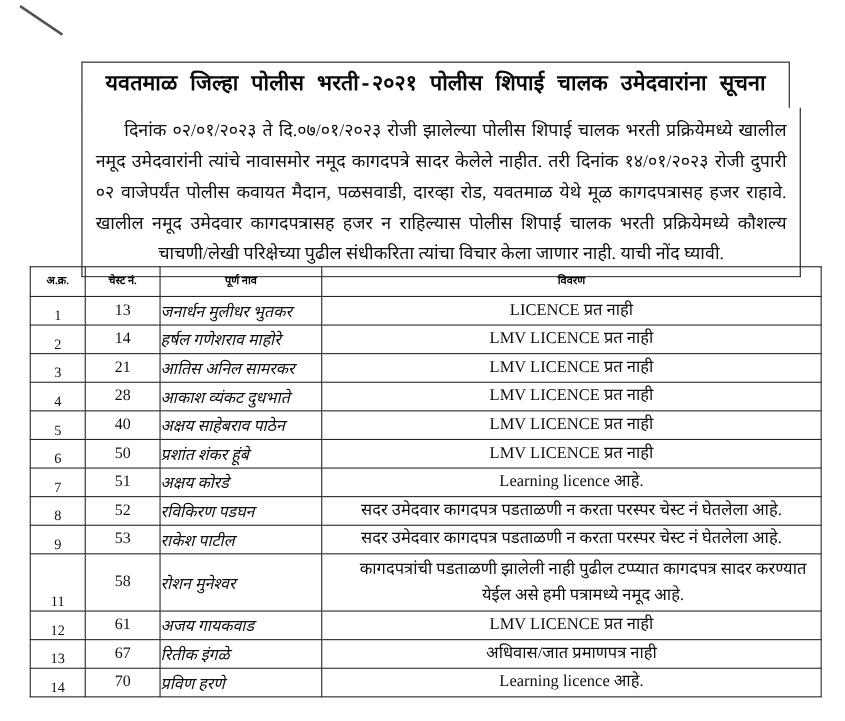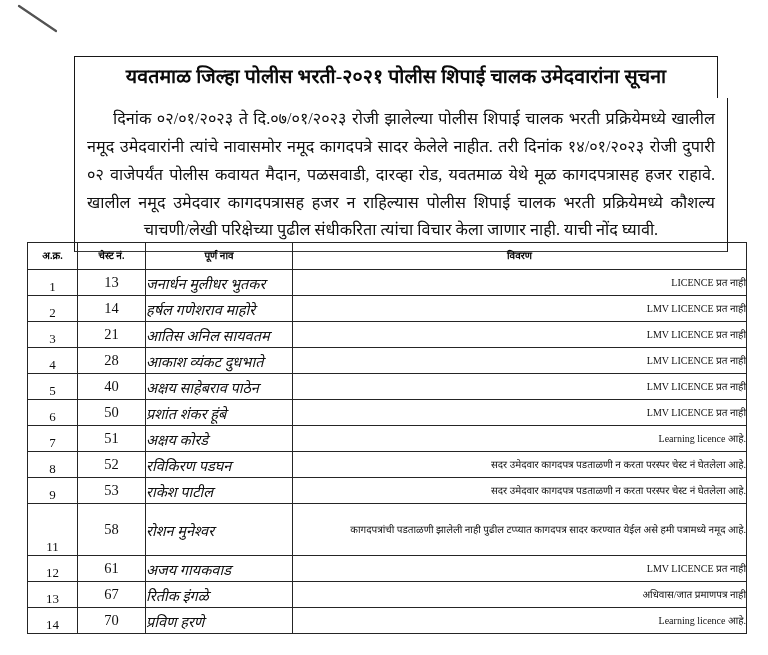--- a/index.html
+++ b/index.html
@@ -39,20 +39,21 @@
   }
 
   
   .notice-box {
     position: absolute;
     left: 74px;
     top: 56px;
     width: 644px;
     border: 1.6px solid #1a1a1a;
     box-sizing: border-box;
+    font-family: Liberation Mono, monospace;
   }
   .notice-title {
     text-align: center;
     font-weight: bold;
     font-size: 19.5px;
     line-height: 1.55;
     padding: 5px 6px 7px 6px;
     letter-spacing: 0.1px;
     color: #0d0d0d;
   }
@@ -135,25 +136,25 @@
   }
   td.name {
     text-align: left;
     vertical-align: middle;
     padding-left: 4px;
     font-size: 14.5px;
     white-space: nowrap;
     font-style: italic;
   }
   td.desc {
-    text-align: right;
+    text-align: center;
     vertical-align: middle;
     padding-left: 5px;
     padding-right: 4px;
-    font-size: 10px;
+    font-size: 15px;
     line-height: 1.52;
   }
   tbody tr.tall td.desc { vertical-align: middle; padding-left: 21px; }
 
   
   .sheet, .table-wrap { filter: contrast(1.03); }
 </style>
 </head>
 <body>
 
@@ -198,21 +199,21 @@
           </tr>
           <tr>
             <td class="sr">2</td>
             <td class="chest">14</td>
             <td class="name">हर्षल गणेशराव माहोरे</td>
             <td class="desc">LMV LICENCE प्रत नाही</td>
           </tr>
           <tr>
             <td class="sr">3</td>
             <td class="chest">21</td>
-            <td class="name">आतिस अनिल सायवतम</td>
+            <td class="name">आतिस अनिल सामरकर</td>
             <td class="desc">LMV LICENCE प्रत नाही</td>
           </tr>
           <tr>
             <td class="sr">4</td>
             <td class="chest">28</td>
             <td class="name">आकाश व्यंकट दुधभाते</td>
             <td class="desc">LMV LICENCE  प्रत नाही</td>
           </tr>
           <tr>
             <td class="sr">5</td>

